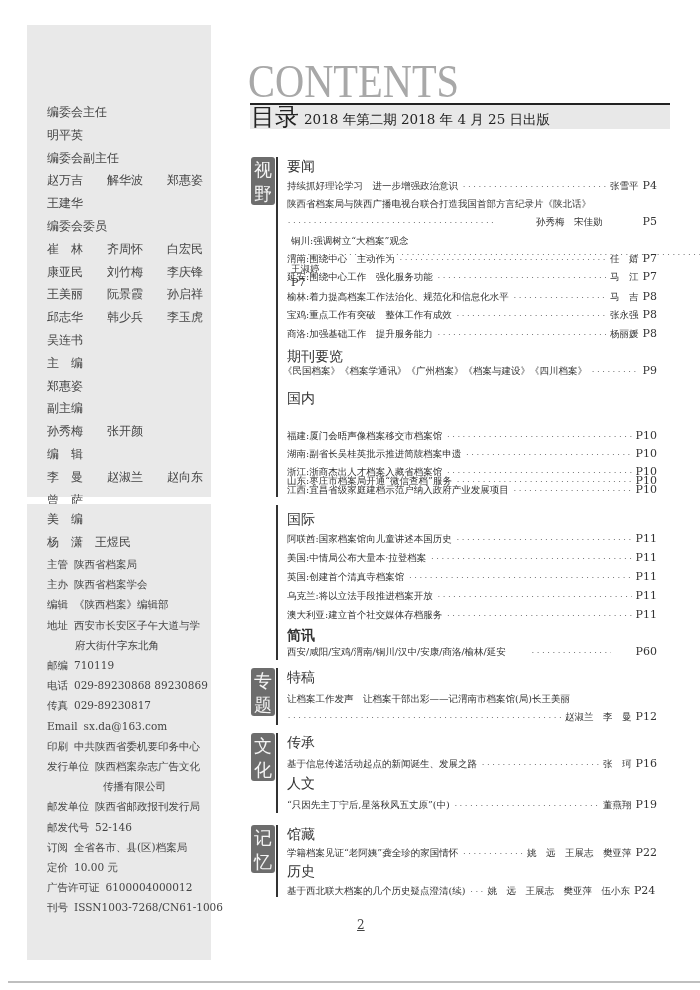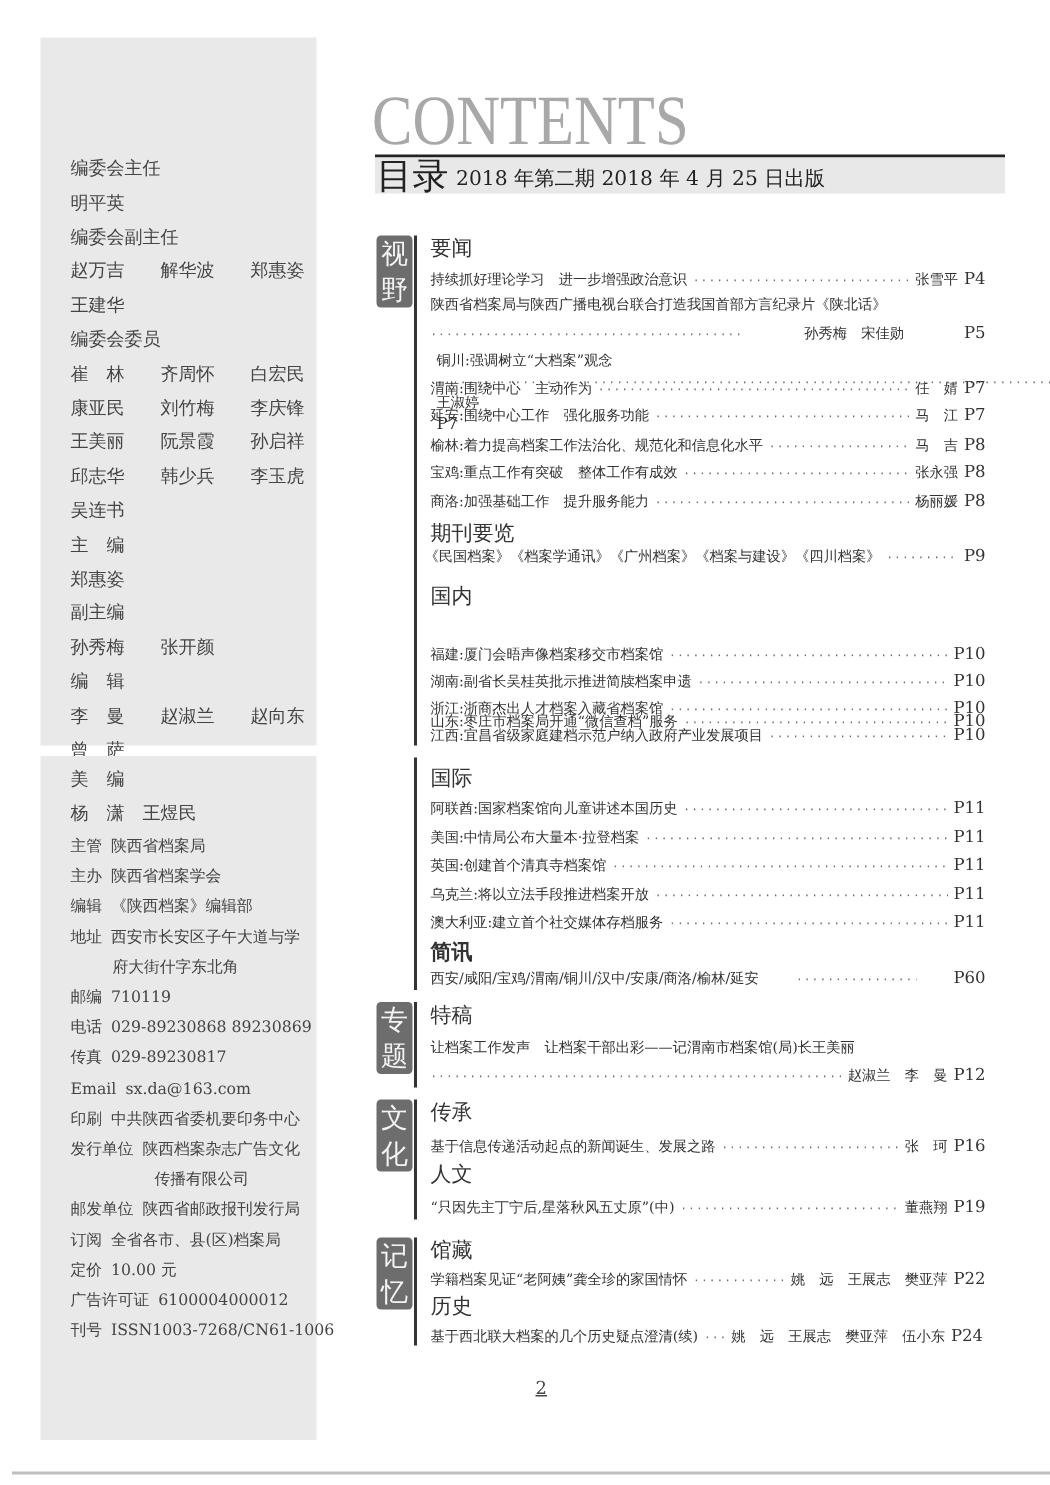--- a/index.html
+++ b/index.html
@@ -75,20 +75,21 @@
   <div class="info-line"><span class="lbl">地址</span><span>西安市长安区子午大道与学</span></div>
   <div class="info-line indent"><span>府大街什字东北角</span></div>
   <div class="info-line"><span class="lbl">邮编</span><span>710119</span></div>
   <div class="info-line"><span class="lbl">电话</span><span>029-89230868  89230869</span></div>
   <div class="info-line"><span class="lbl">传真</span><span>029-89230817</span></div>
   <div class="info-line"><span class="lbl">Email</span><span>sx.da@163.com</span></div>
   <div class="info-line"><span class="lbl">印刷</span><span>中共陕西省委机要印务中心</span></div>
   <div class="info-line"><span class="lbl">发行单位</span><span>陕西档案杂志广告文化</span></div>
   <div class="info-line indent2"><span>传播有限公司</span></div>
   <div class="info-line"><span class="lbl">邮发单位</span><span>陕西省邮政报刊发行局</span></div>
+  <div class="info-line"><span class="lbl">邮发代号</span><span>52-146</span></div>
   <div class="info-line"><span class="lbl">订阅</span><span>全省各市、县(区)档案局</span></div>
   <div class="info-line"><span class="lbl">定价</span><span>10.00 元</span></div>
   <div class="info-line"><span class="lbl">广告许可证</span><span>6100004000012</span></div>
   <div class="info-line"><span class="lbl">刊号</span><span>ISSN1003-7268/CN61-1006</span></div>
 </div>
 
 <div class="contents">CONTENTS</div>
 <div class="hdr-rule"></div>
 <div class="hdr-band"></div>
 <div class="mulu">目录</div>

